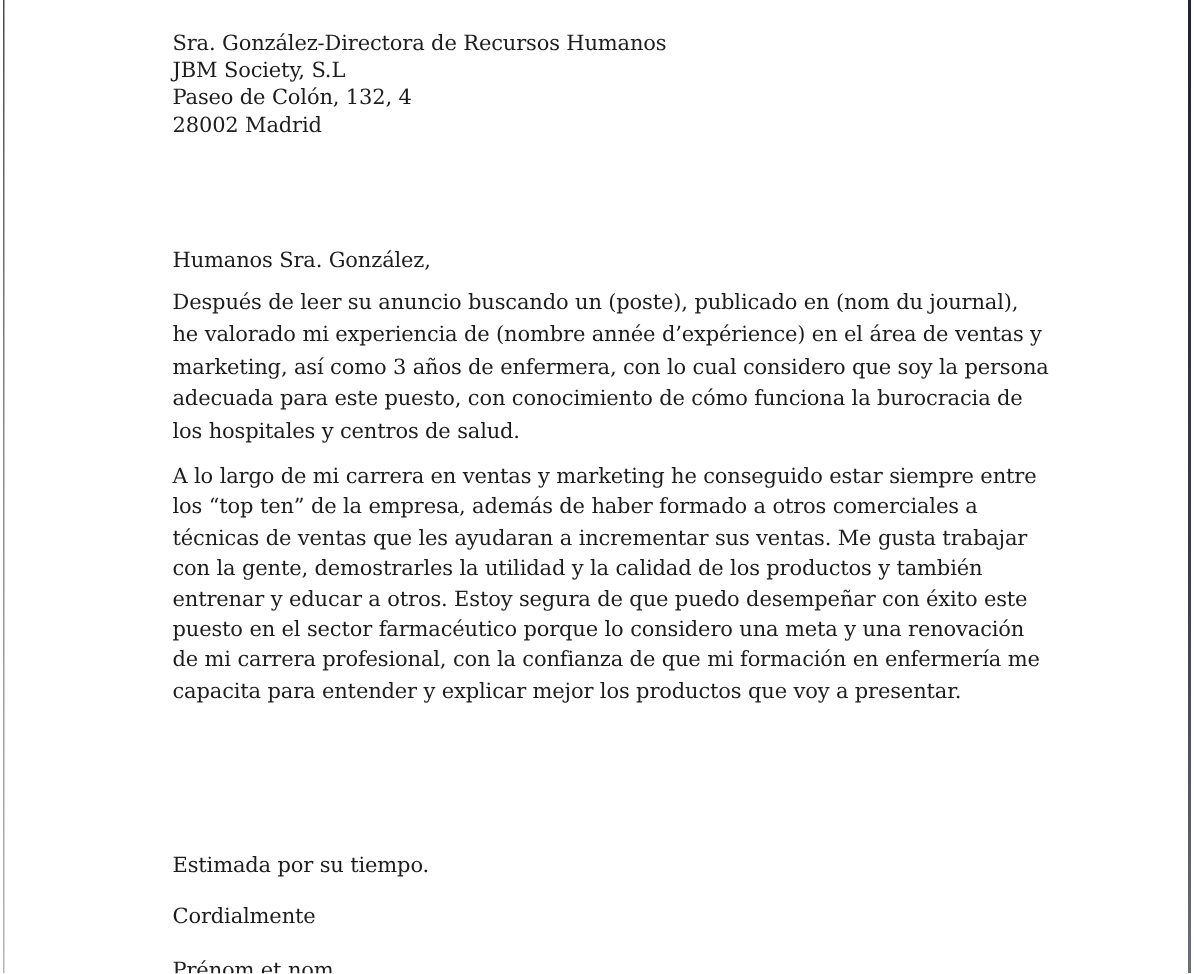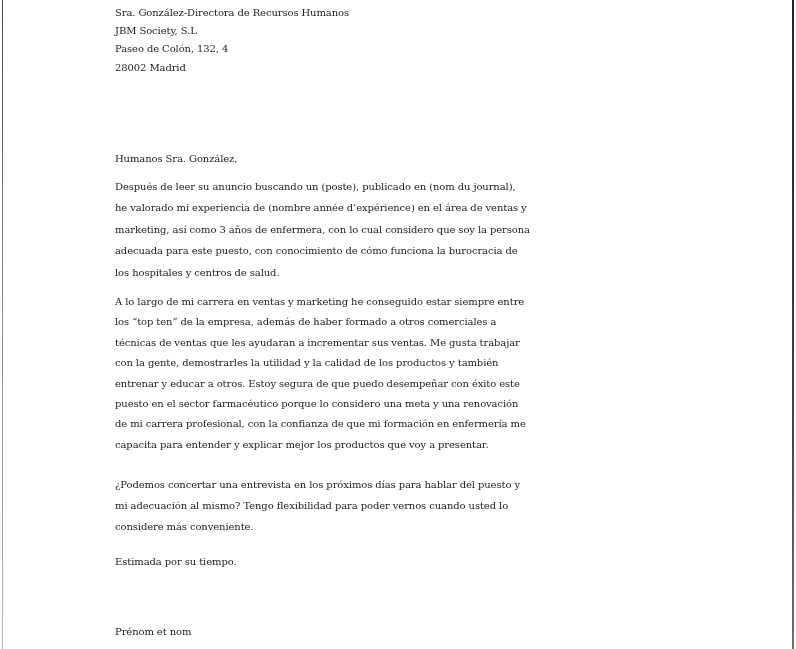--- a/index.html
+++ b/index.html
@@ -29,22 +29,23 @@
     left: 792px;
     top: 0;
     width: 2px;
     height: 100%;
     background: linear-gradient(to bottom, #1f2430 0%, #3a3f4a 60%, #6a6f78 100%);
   }
   .block {
     position: absolute;
     left: 115px;
     white-space: pre-line;
-    font-size: 10px;
+    font-size: 14px;
     letter-spacing: -0.1px;
+    margin-top: 16px;
   }
   .recipient   { top: 4px;   line-height: 18.2px; }
   .greeting    { top: 148px; line-height: 21.4px; }
   .para-1      { top: 176px; line-height: 21.4px; width: 650px; }
   .para-2      { top: 292px; line-height: 20.4px; width: 650px; }
   .para-3      { top: 475px; line-height: 20.8px; width: 650px; }
   .thanks      { top: 551px; line-height: 21.4px; }
   .closing     { top: 585px; line-height: 21.4px; }
   .signature   { top: 621px; line-height: 21.4px; }
 </style>
@@ -70,21 +71,19 @@
 
   <div class="block para-2">A lo largo de mi carrera en ventas y marketing he conseguido estar siempre entre
 los “top ten” de la empresa, además de haber formado a otros comerciales a
 técnicas de ventas que les ayudaran a incrementar sus ventas. Me gusta trabajar
 con la gente, demostrarles la utilidad y la calidad de los productos y también
 entrenar y educar a otros. Estoy segura de que puedo desempeñar con éxito este
 puesto en el sector farmacéutico porque lo considero una meta y una renovación
 de mi carrera profesional, con la confianza de que mi formación en enfermería me
 capacita para entender y explicar mejor los productos que voy a presentar.</div>
 
-  <div class="block para-3">¿Podemos concertar una entrevista en los próximos días para hablar del puesto y
-mi adecuación al mismo? Tengo flexibilidad para poder vernos cuando usted lo
-considere más conveniente.</div>
 
   <div class="block thanks">Estimada por su tiempo.</div>
 
+  <div class="block closing">Cordialmente</div>
 
   <div class="block signature">Prénom et nom</div>
 </div>
 
 </body></html>

